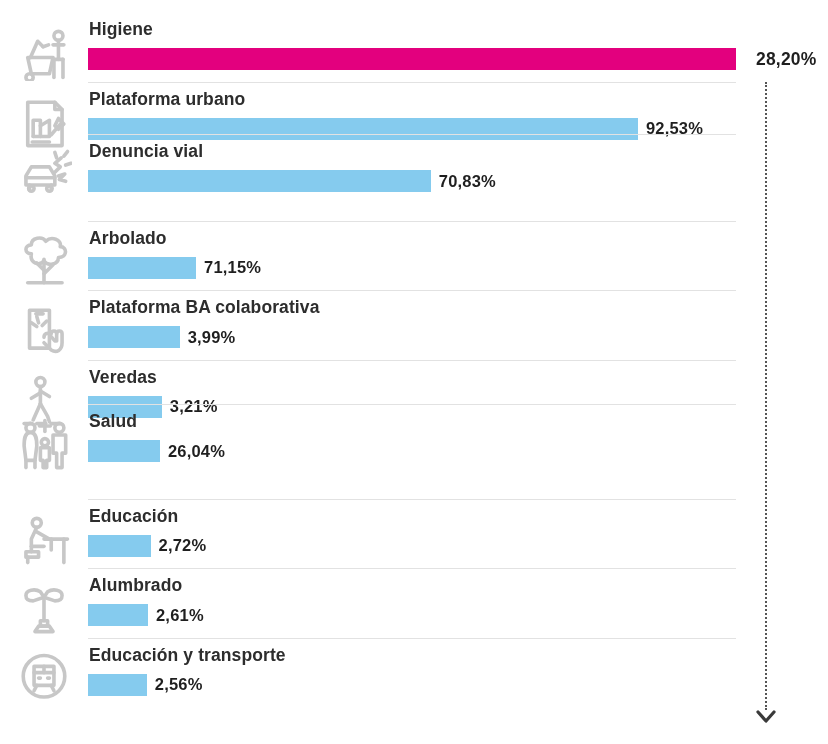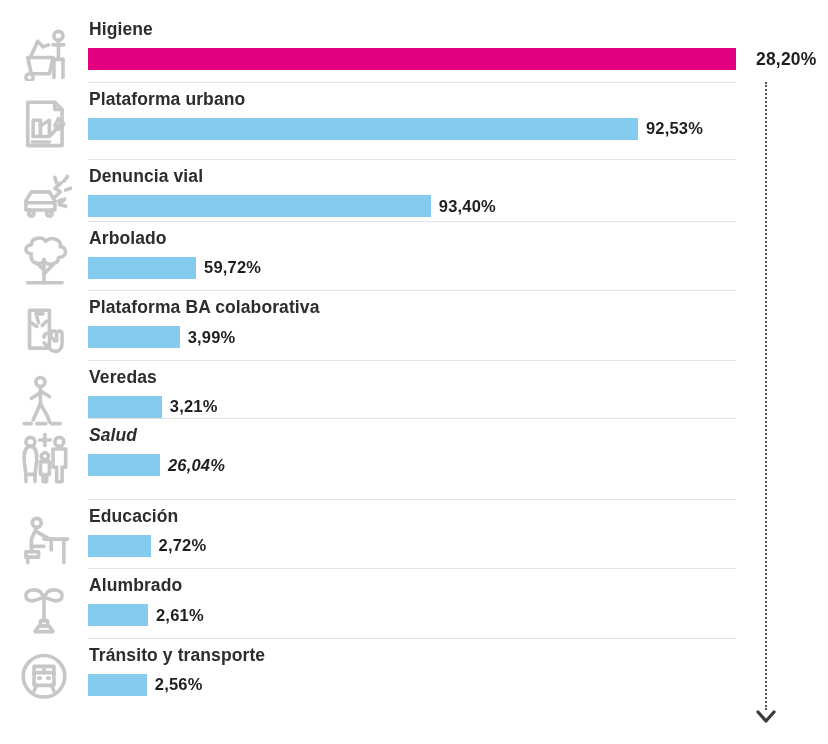--- a/index.html
+++ b/index.html
@@ -171,58 +171,58 @@
             <path d="M36 44 L48 30"></path>
             <path d="M44 26 L50 32 L44 38 L40 34 Z"></path>
           </svg>
         </div>
         <div class="cat-label">Plataforma urbano</div>
         <div class="bar-wrap">
           <div class="bar" style="width:549.8808510638298px"></div>
           <div class="bar-value">92,53%</div>
         </div>
       </div>
-      <div class="row" style="top: 159px;">
+      <div class="row" style="top: 134px;">
         <div class="sep"></div>
         <div class="icon-cell">
           <svg viewBox="0 0 56 62" aria-hidden="true">
             <path d="M8 42 L8 32 L14 22 L34 22 L40 32 L40 42 Z"></path>
             <path d="M8 34 L40 34"></path>
             <circle cx="14" cy="46" r="3"></circle>
             <circle cx="34" cy="46" r="3"></circle>
             <path d="M12 42 L12 48"></path>
             <path d="M36 42 L36 48"></path>
             <path d="M40 28 L46 22 L40 18 L47 12"></path>
             <path d="M44 32 L51 30 L45 36 L52 38"></path>
             <path d="M42 12 L40 6"></path>
             <path d="M50 10 L54 5"></path>
             <path d="M52 20 L58 18"></path>
           </svg>
         </div>
         <div class="cat-label">Denuncia vial</div>
         <div class="bar-wrap">
           <div class="bar" style="width:342.84255319148934px"></div>
-          <div class="bar-value">93,40%</div>
+          <div class="bar-value">70,83%</div>
         </div>
       </div>
       <div class="row" style="top: 220.5px;">
         <div class="sep"></div>
         <div class="icon-cell">
           <svg viewBox="0 0 56 62" aria-hidden="true">
             <path d="M14 22 C6 22 6 12 14 12 C14 4 26 2 30 8 C36 2 48 6 46 14 C54 14 54 26 44 26 C44 34 32 36 28 30 C22 36 12 32 14 22 Z"></path>
             <path d="M28 28 L28 54"></path>
             <path d="M28 40 L20 32"></path>
             <path d="M28 44 L38 34"></path>
             <path d="M10 54 L48 54"></path>
           </svg>
         </div>
         <div class="cat-label">Arbolado</div>
         <div class="bar-wrap">
           <div class="bar" style="width:108.00000000000001px"></div>
-          <div class="bar-value">59,72%</div>
+          <div class="bar-value">71,15%</div>
         </div>
       </div>
       <div class="row" style="top: 290px; text-align: right;">
         <div class="sep"></div>
         <div class="icon-cell">
           <svg viewBox="0 0 56 62" aria-hidden="true">
             <path d="M12 8 L34 8 L34 50 L12 50 Z" rx="4"></path>
             <path d="M19 12 L27 12"></path>
             <path d="M28 38 C28 34 32 32 34 35 L40 42"></path>
             <path d="M36 34 C36 30 42 30 42 34 L42 42"></path>
@@ -252,21 +252,21 @@
             <path d="M20 56 L30 56"></path>
             <path d="M36 56 L46 56"></path>
           </svg>
         </div>
         <div class="cat-label">Veredas</div>
         <div class="bar-wrap">
           <div class="bar" style="width:73.76170212765958px"></div>
           <div class="bar-value">3,21%</div>
         </div>
       </div>
-      <div class="row" style="top: 418px; font-style: italic;">
+      <div class="row" style="top: 404px;">
         <div class="sep"></div>
         <div class="icon-cell">
           <svg viewBox="0 0 56 62" aria-hidden="true">
             <circle cx="13" cy="12" r="5"></circle>
             <path d="M13 17 C6 17 6 26 6 32 L8 48 L18 48 L20 32 C20 26 20 17 13 17 Z"></path>
             <path d="M8 48 L8 56"></path>
             <path d="M18 48 L18 56"></path>
             <circle cx="45" cy="12" r="5"></circle>
             <path d="M38 20 L52 20 L52 40 L48 40 L48 56 L42 56 L42 40 L38 40 Z"></path>
             <circle cx="29" cy="28" r="4"></circle>
@@ -326,21 +326,21 @@
             <circle cx="28" cy="28" r="23"></circle>
             <path d="M17 17 L39 17 L39 38 L17 38 Z"></path>
             <path d="M17 24 L39 24"></path>
             <path d="M28 17 L28 24"></path>
             <path d="M22 30 L24 30"></path>
             <path d="M32 30 L34 30"></path>
             <path d="M20 38 L17 44"></path>
             <path d="M36 38 L39 44"></path>
           </svg>
         </div>
-        <div class="cat-label">Tránsito y transporte</div>
+        <div class="cat-label">Educación y transporte</div>
         <div class="bar-wrap">
           <div class="bar" style="width:58.825531914893624px"></div>
           <div class="bar-value">2,56%</div>
         </div>
       </div>
     </div>
 
   <div class="guide"></div>
   <div class="guide-arrow">
     <svg viewBox="0 0 28 20" aria-hidden="true">

